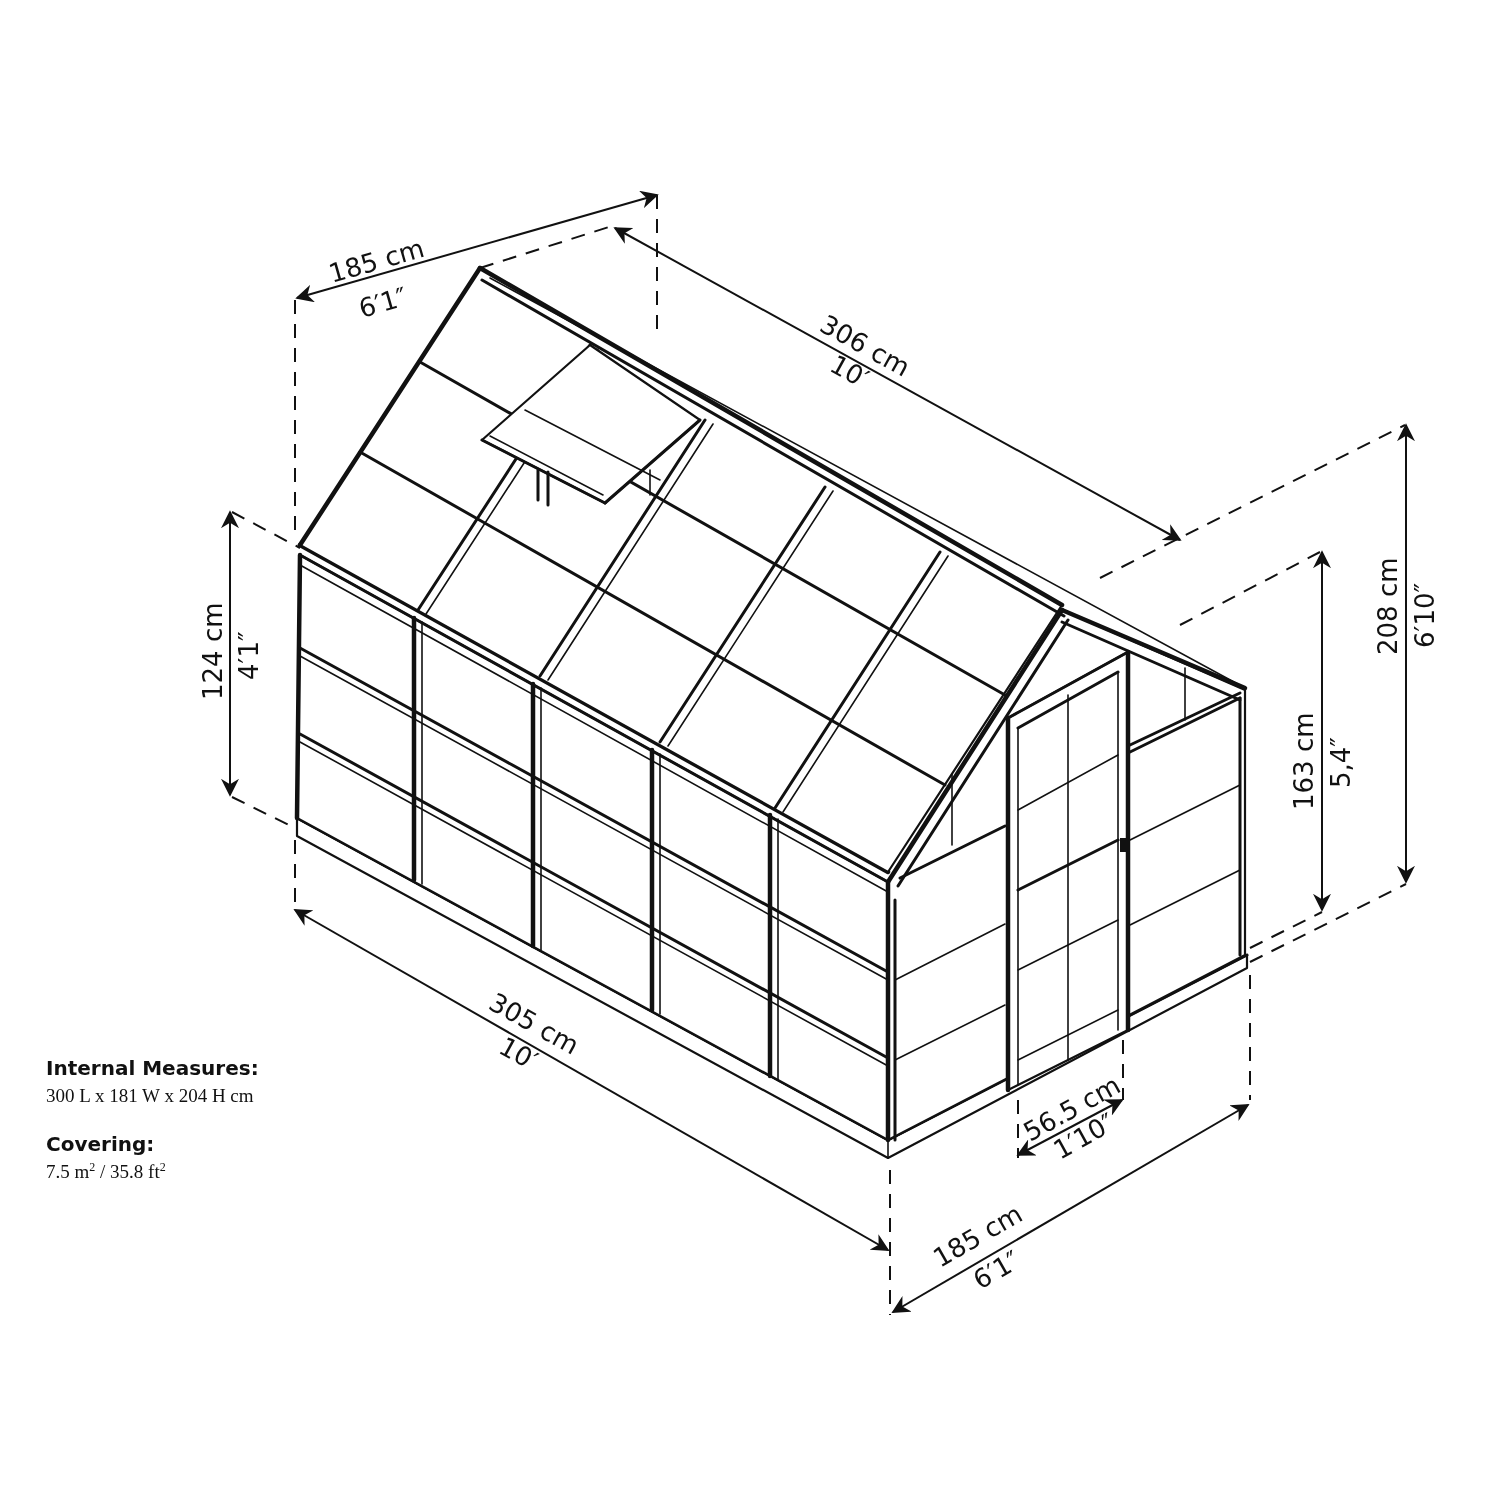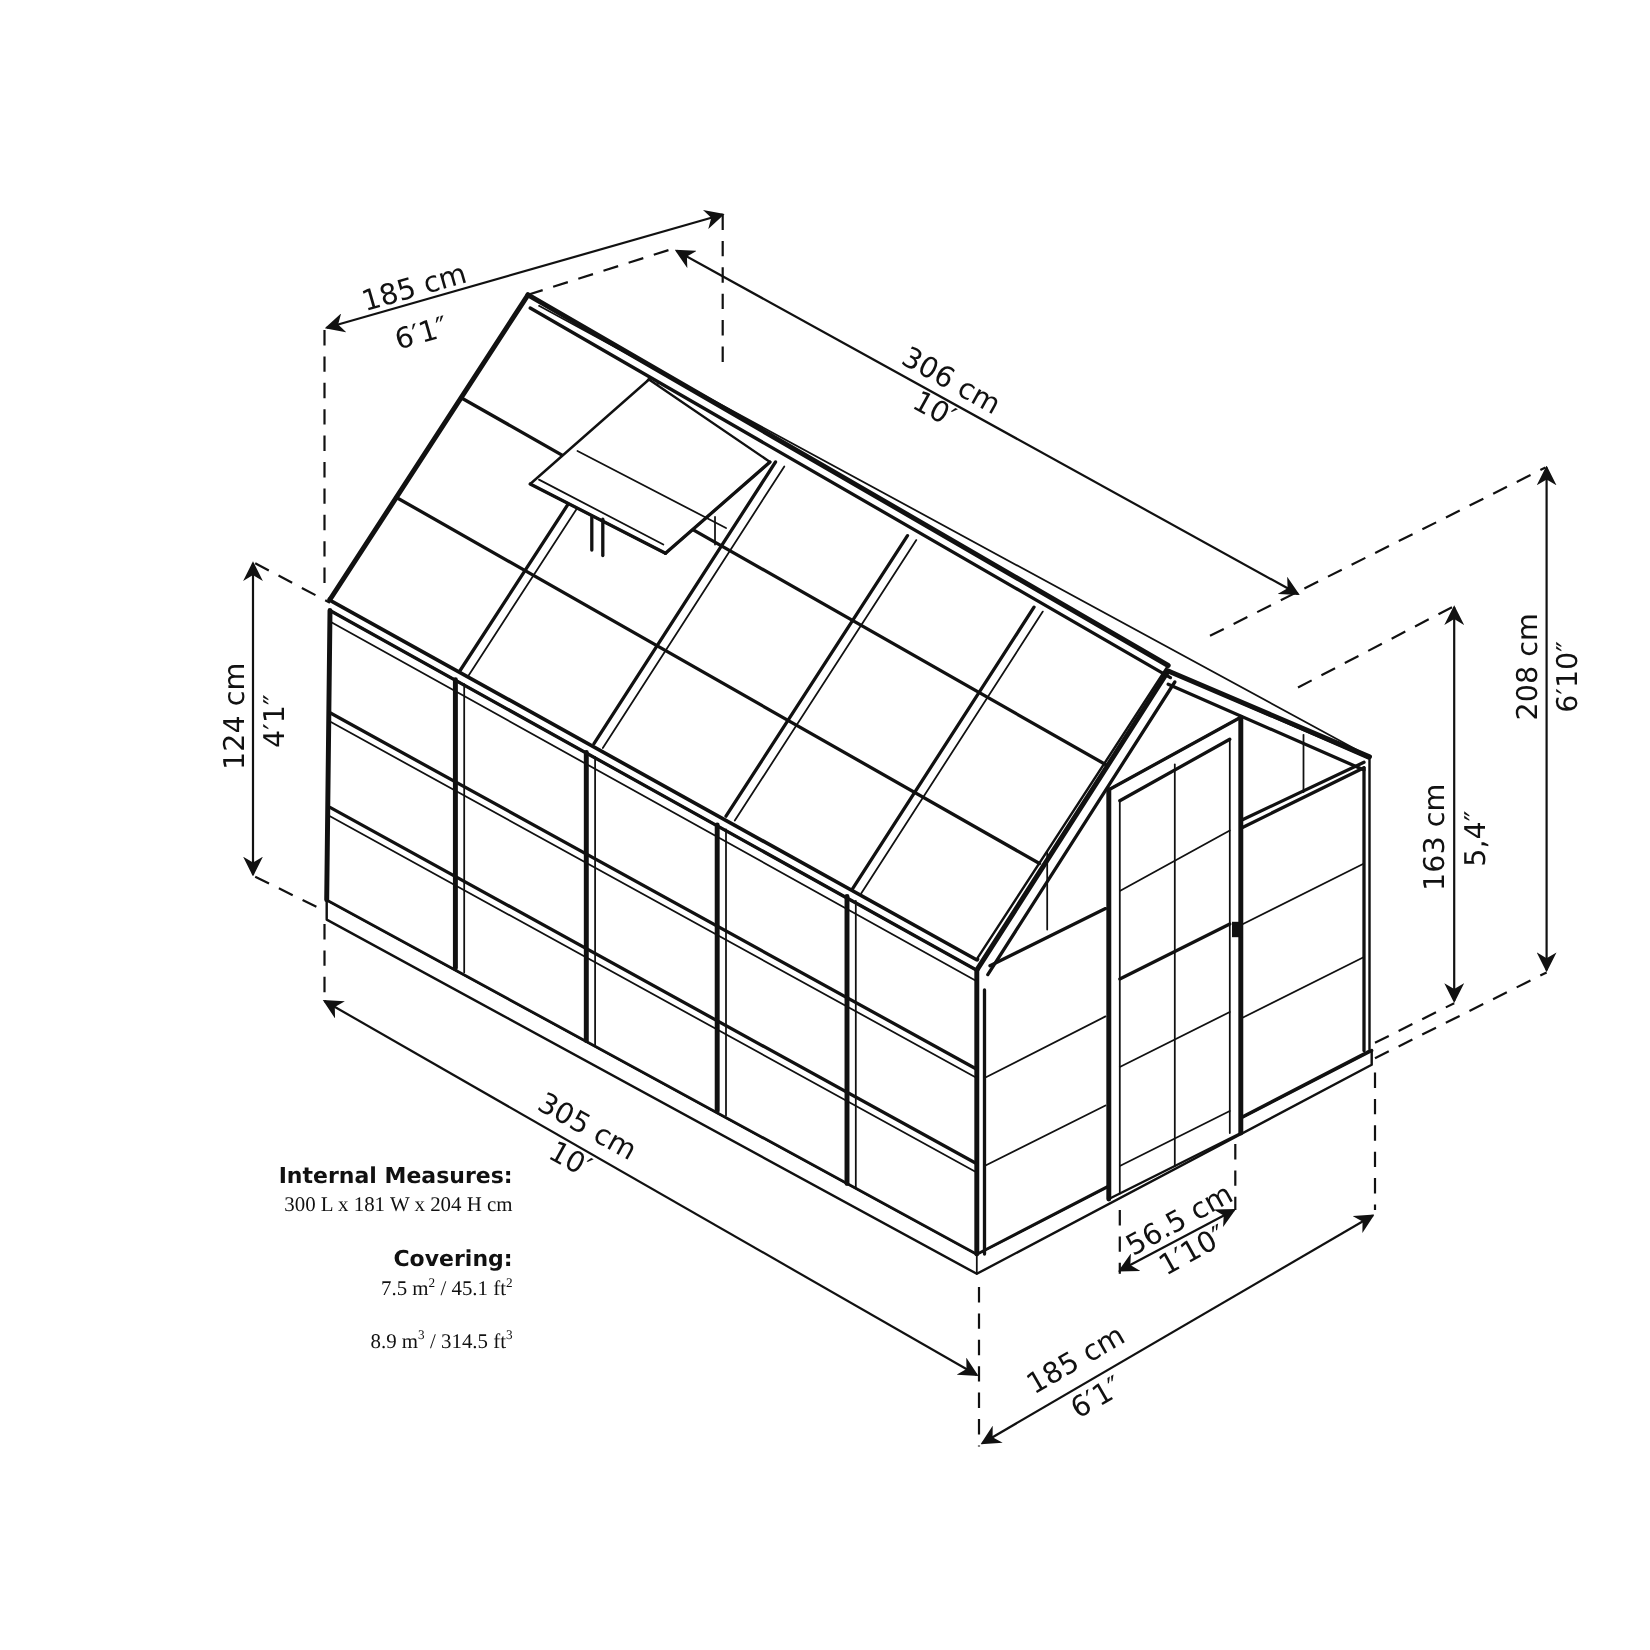--- a/index.html
+++ b/index.html
@@ -7,21 +7,21 @@
          font-family: "DejaVu Sans", "Liberation Sans", sans-serif; color: #111; }
   #diagram { position: absolute; left: 0; top: 0; width: 1500px; height: 1500px; }
   .frame { fill: none; stroke: #111; stroke-width: 3; stroke-linejoin: round; stroke-linecap: round; }
   .frame-thin { fill: none; stroke: #111; stroke-width: 1.6; stroke-linecap: round; }
   .frame-heavy { fill: none; stroke: #111; stroke-width: 4.5; stroke-linecap: round; }
   .panel { fill: #ffffff; stroke: #111; stroke-width: 2.2; stroke-linejoin: round; }
   .dim { fill: none; stroke: #111; stroke-width: 2; }
   .dash { fill: none; stroke: #111; stroke-width: 2; stroke-dasharray: 14 10; }
   .lbl { font-family: "DejaVu Sans", "Liberation Sans", sans-serif; font-size: 26px; fill: #111; }
   .specs { position: absolute; left: 46px; top: 1054px; width: 420px; }
-  .spec-block { margin-bottom: 20px; text-align: right; }
+  .spec-block { margin-bottom: 20px; }
   .spec-title { font-family: "DejaVu Sans", "Liberation Sans", sans-serif; font-weight: bold; font-size: 20px; line-height: 28px; }
   .spec-line { font-family: Liberation Serif, serif; font-size: 19px; line-height: 28px; }
   sup { font-size: 12px; line-height: 0; }
 </style>
 </head>
 <body>
 
 <svg id="diagram" viewBox="0 0 1500 1500" xmlns="http://www.w3.org/2000/svg">
   <defs>
     <marker id="arr" viewBox="0 0 10 10" refX="9" refY="5" markerWidth="9" markerHeight="9" orient="auto-start-reverse">
@@ -197,18 +197,17 @@
   </g>
 </svg>
 
 <div class="specs">
   <div class="spec-block">
     <div class="spec-title">Internal Measures:</div>
     <div class="spec-line">300 L x 181 W x 204 H cm</div>
   </div>
   <div class="spec-block">
     <div class="spec-title">Covering:</div>
-    <div class="spec-line"><span>7.5 m</span><sup>2</sup><span> / </span><span>45.1 ft</span><sup>2</sup></div>
+    <div class="spec-line"><span>7.5 m</span><sup>2</sup><span> / </span><span>35.8 ft</span><sup>2</sup></div>
   </div>
   <div class="spec-block">
-    <div class="spec-line"><span>8.9 m</span><sup>3</sup><span> / </span><span>314.5 ft</span><sup>3</sup></div>
   </div>
 </div>
 
 </body></html>

